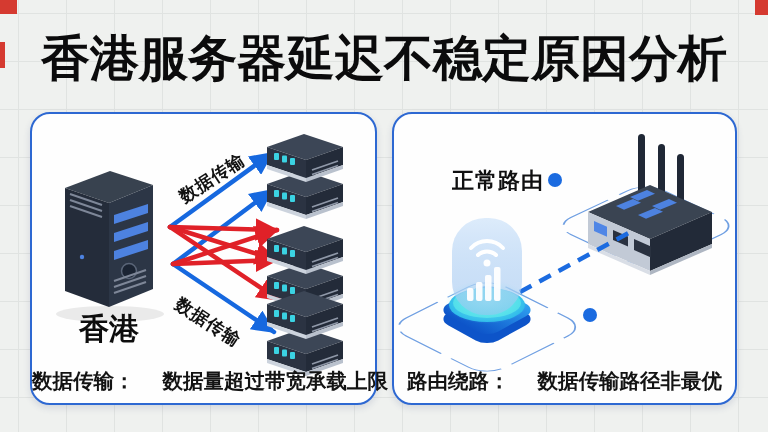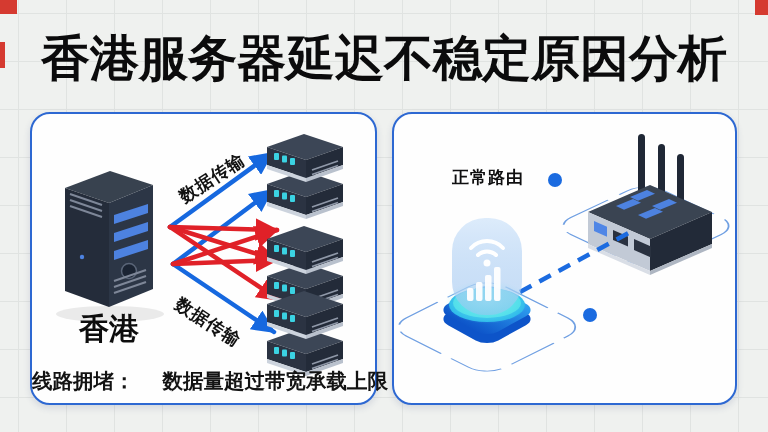--- a/index.html
+++ b/index.html
@@ -33,21 +33,21 @@
   .panel svg{position:absolute;left:0;top:0;}
   .rot-label{
     position:absolute;white-space:nowrap;font-weight:800;font-size:17.5px;
     color:#111;letter-spacing:1px;
   }
   .hk-label{
     position:absolute;white-space:nowrap;font-weight:900;font-size:30px;color:#0d0d0d;
     transform:translate(-50%,-50%);
   }
   .route-label{
-    position:absolute;white-space:nowrap;font-weight:800;font-size:17px;color:#0f0f10;
+    position:absolute;white-space:nowrap;font-weight:800;font-size:22px;color:#0f0f10;
     letter-spacing:1px;
   }
   .dot{
     position:absolute;width:14px;height:14px;border-radius:50%;background:#1b6be0;
   }
   .caption{
     position:absolute;left:0;bottom:8px;width:100%;text-align:center;
     font-size:20.5px;color:#131313;white-space:nowrap;
   }
   .caption .term{font-weight:900;}
@@ -197,21 +197,21 @@
           </g>
       </g>
     </g>
   </svg>
 
   <div class="rot-label" style="left:180px;top:64px;transform:translate(-50%,-50%) rotate(-33deg);">数据传输</div>
   <div class="rot-label" style="left:176px;top:208px;transform:translate(-50%,-50%) rotate(33deg);">数据传输</div>
   <div class="hk-label" style="left:77px;top:215px;">香港</div>
 
   <div class="caption">
-    <span class="term">线路拥堵：</span><span class="desc">数据量超过带宽承载上限</span>
+    <span class="term">数据传输：</span><span class="desc">数据量超过带宽承载上限</span>
   </div>
 </div>
 
 <div class="panel right">
   <svg width="340" height="288" viewBox="0 0 340 288">
     <defs>
       <linearGradient id="gPlat" x1="0" y1="0" x2="0" y2="1">
         <stop offset="0" stop-color="#2e9ff0"></stop>
           <stop offset="1" stop-color="#0d54c9"></stop>
       </linearGradient>
@@ -268,13 +268,16 @@
         <rect x="100" y="153" width="6.5" height="34" rx="2"></rect>
       </g>
     </g>
   </svg>
 
   <div class="route-label" style="left:58px;top:52px;">正常路由</div>
   <div class="dot" style="left:154px;top:59px;"></div>
 
   <div class="dot" style="left:189px;top:194px;"></div>
 
+  <div class="caption">
+    <span class="term">路由绕路：</span><span class="desc">数据传输路径非最优</span>
+  </div>
 </div>
 
 </body></html>

